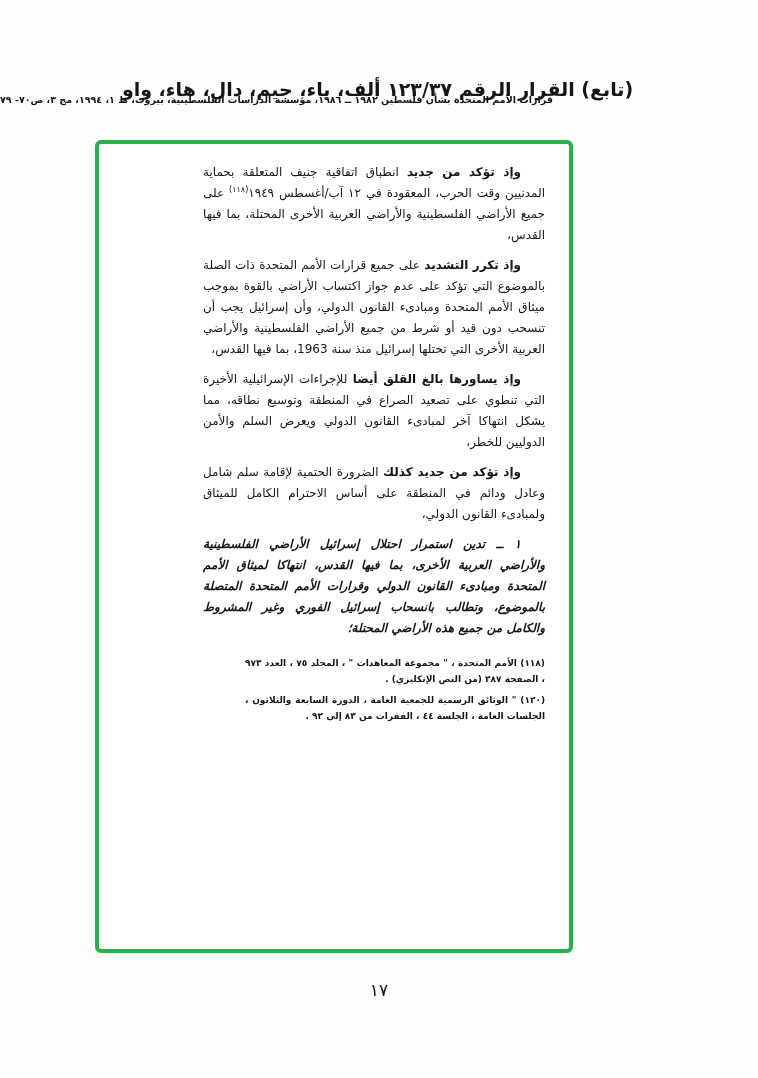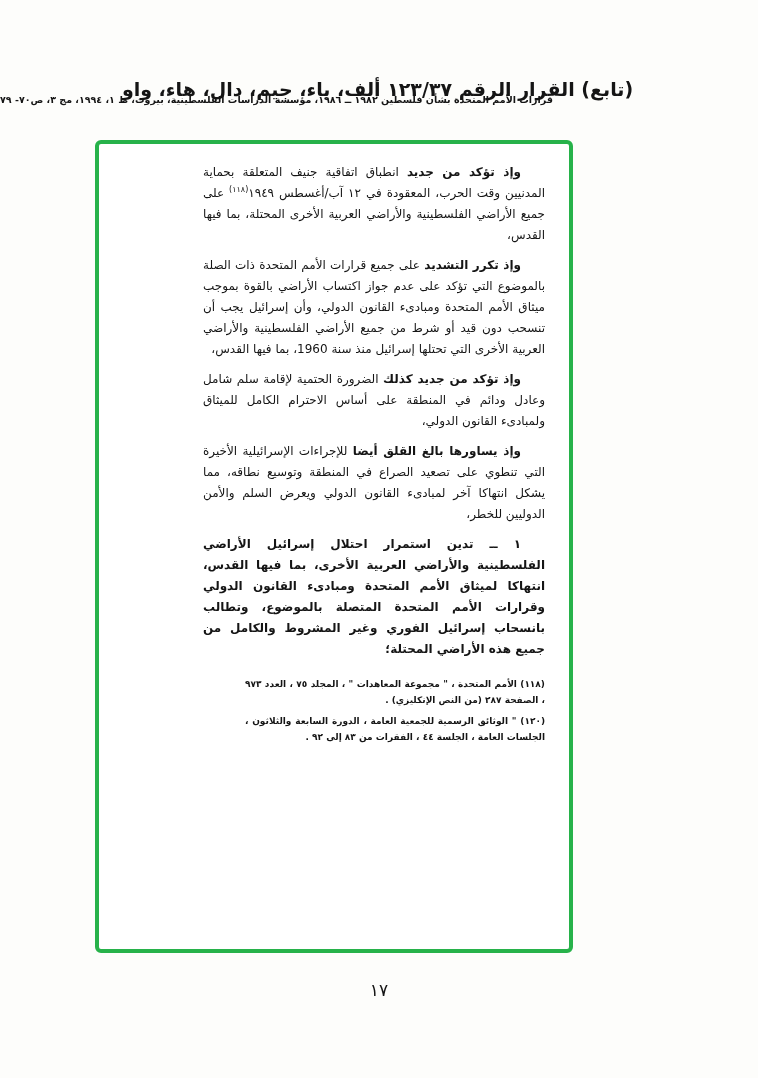--- a/index.html
+++ b/index.html
@@ -45,21 +45,21 @@
     direction: rtl;
   }
   .para {
     font-size: 12px;
     line-height: 21px;
     margin: 0 0 9px 0;
     text-align: justify;
     text-indent: 24px;
   }
   .para .lead { font-weight: bold; }
-  .para.operative { font-weight: bold; }
+  .para.operative { font-weight: bold; font-style: italic; }
   sup.ref {
     font-size: 8px;
     line-height: 0;
   }
   .footnotes {
     margin-top: 16px;
     width: 300px; 
     font-weight: bold;
   }
   .footnote {
@@ -80,25 +80,25 @@
 
 <div class="header-title">(تابع) القرار الرقم ١٢٣/٣٧ ألف، باء، جيم، دال، هاء، واو</div>
 
 <div class="header-source">قرارات الأمم المتحدة بشأن فلسطين ١٩٨٢ ــ ١٩٨٦، مؤسسة الدراسات الفلسطينية، بيروت، ط ١، ١٩٩٤، مج ٣، ص٧٠- ٧٩</div>
 
 <div class="green-box">
   <div class="text-block">
 
     <p class="para"><span class="lead">وإذ تؤكد من جديد</span><span> انطباق اتفاقية جنيف المتعلقة بحماية المدنيين وقت الحرب، المعقودة في ١٢ آب/أغسطس ١٩٤٩</span><sup class="ref">(١١٨)</sup><span> على جميع الأراضي الفلسطينية والأراضي العربية الأخرى المحتلة، بما فيها القدس،</span></p>
 
-    <p class="para"><span class="lead">وإذ تكرر التشديد</span><span> على جميع قرارات الأمم المتحدة ذات الصلة بالموضوع التي تؤكد على عدم جواز اكتساب الأراضي بالقوة بموجب ميثاق الأمم المتحدة ومبادىء القانون الدولي، وأن إسرائيل يجب أن تنسحب دون قيد أو شرط من جميع الأراضي الفلسطينية والأراضي العربية الأخرى التي تحتلها إسرائيل منذ سنة 1960، بما فيها القدس،</span></p>
+    <p class="para"><span class="lead">وإذ تكرر التشديد</span><span> على جميع قرارات الأمم المتحدة ذات الصلة بالموضوع التي تؤكد على عدم جواز اكتساب الأراضي بالقوة بموجب ميثاق الأمم المتحدة ومبادىء القانون الدولي، وأن إسرائيل يجب أن تنسحب دون قيد أو شرط من جميع الأراضي الفلسطينية والأراضي العربية الأخرى التي تحتلها إسرائيل منذ سنة 1963، بما فيها القدس،</span></p>
+
+    <p class="para"><span class="lead">وإذ يساورها بالغ القلق أيضا</span><span> للإجراءات الإسرائيلية الأخيرة التي تنطوي على تصعيد الصراع في المنطقة وتوسيع نطاقه، مما يشكل انتهاكا آخر لمبادىء القانون الدولي ويعرض السلم والأمن الدوليين للخطر،</span></p>
 
     <p class="para"><span class="lead">وإذ تؤكد من جديد كذلك</span><span> الضرورة الحتمية لإقامة سلم شامل وعادل ودائم في المنطقة على أساس الاحترام الكامل للميثاق ولمبادىء القانون الدولي،</span></p>
-
-    <p class="para"><span class="lead">وإذ يساورها بالغ القلق أيضا</span><span> للإجراءات الإسرائيلية الأخيرة التي تنطوي على تصعيد الصراع في المنطقة وتوسيع نطاقه، مما يشكل انتهاكا آخر لمبادىء القانون الدولي ويعرض السلم والأمن الدوليين للخطر،</span></p>
 
 
 
     <p class="para operative"><span class="lead">١ ــ تدين</span><span> استمرار احتلال إسرائيل الأراضي الفلسطينية والأراضي العربية الأخرى، بما فيها القدس، انتهاكا لميثاق الأمم المتحدة ومبادىء القانون الدولي وقرارات الأمم المتحدة المتصلة بالموضوع، وتطالب بانسحاب إسرائيل الفوري وغير المشروط والكامل من جميع هذه الأراضي المحتلة؛</span></p>
 
     <div class="footnotes">
       <p class="footnote">(١١٨) الأمم المتحدة ، " مجموعة المعاهدات " ، المجلد ٧٥ ، العدد ٩٧٣ ، الصفحة ٢٨٧ (من النص الإنكليزي) .</p>
       <p class="footnote">(١٢٠) " الوثائق الرسمية للجمعية العامة ، الدورة السابعة والثلاثون ، الجلسات العامة ، الجلسة ٤٤ ، الفقرات من ٨٣ إلى ٩٢ .</p>
     </div>
 

